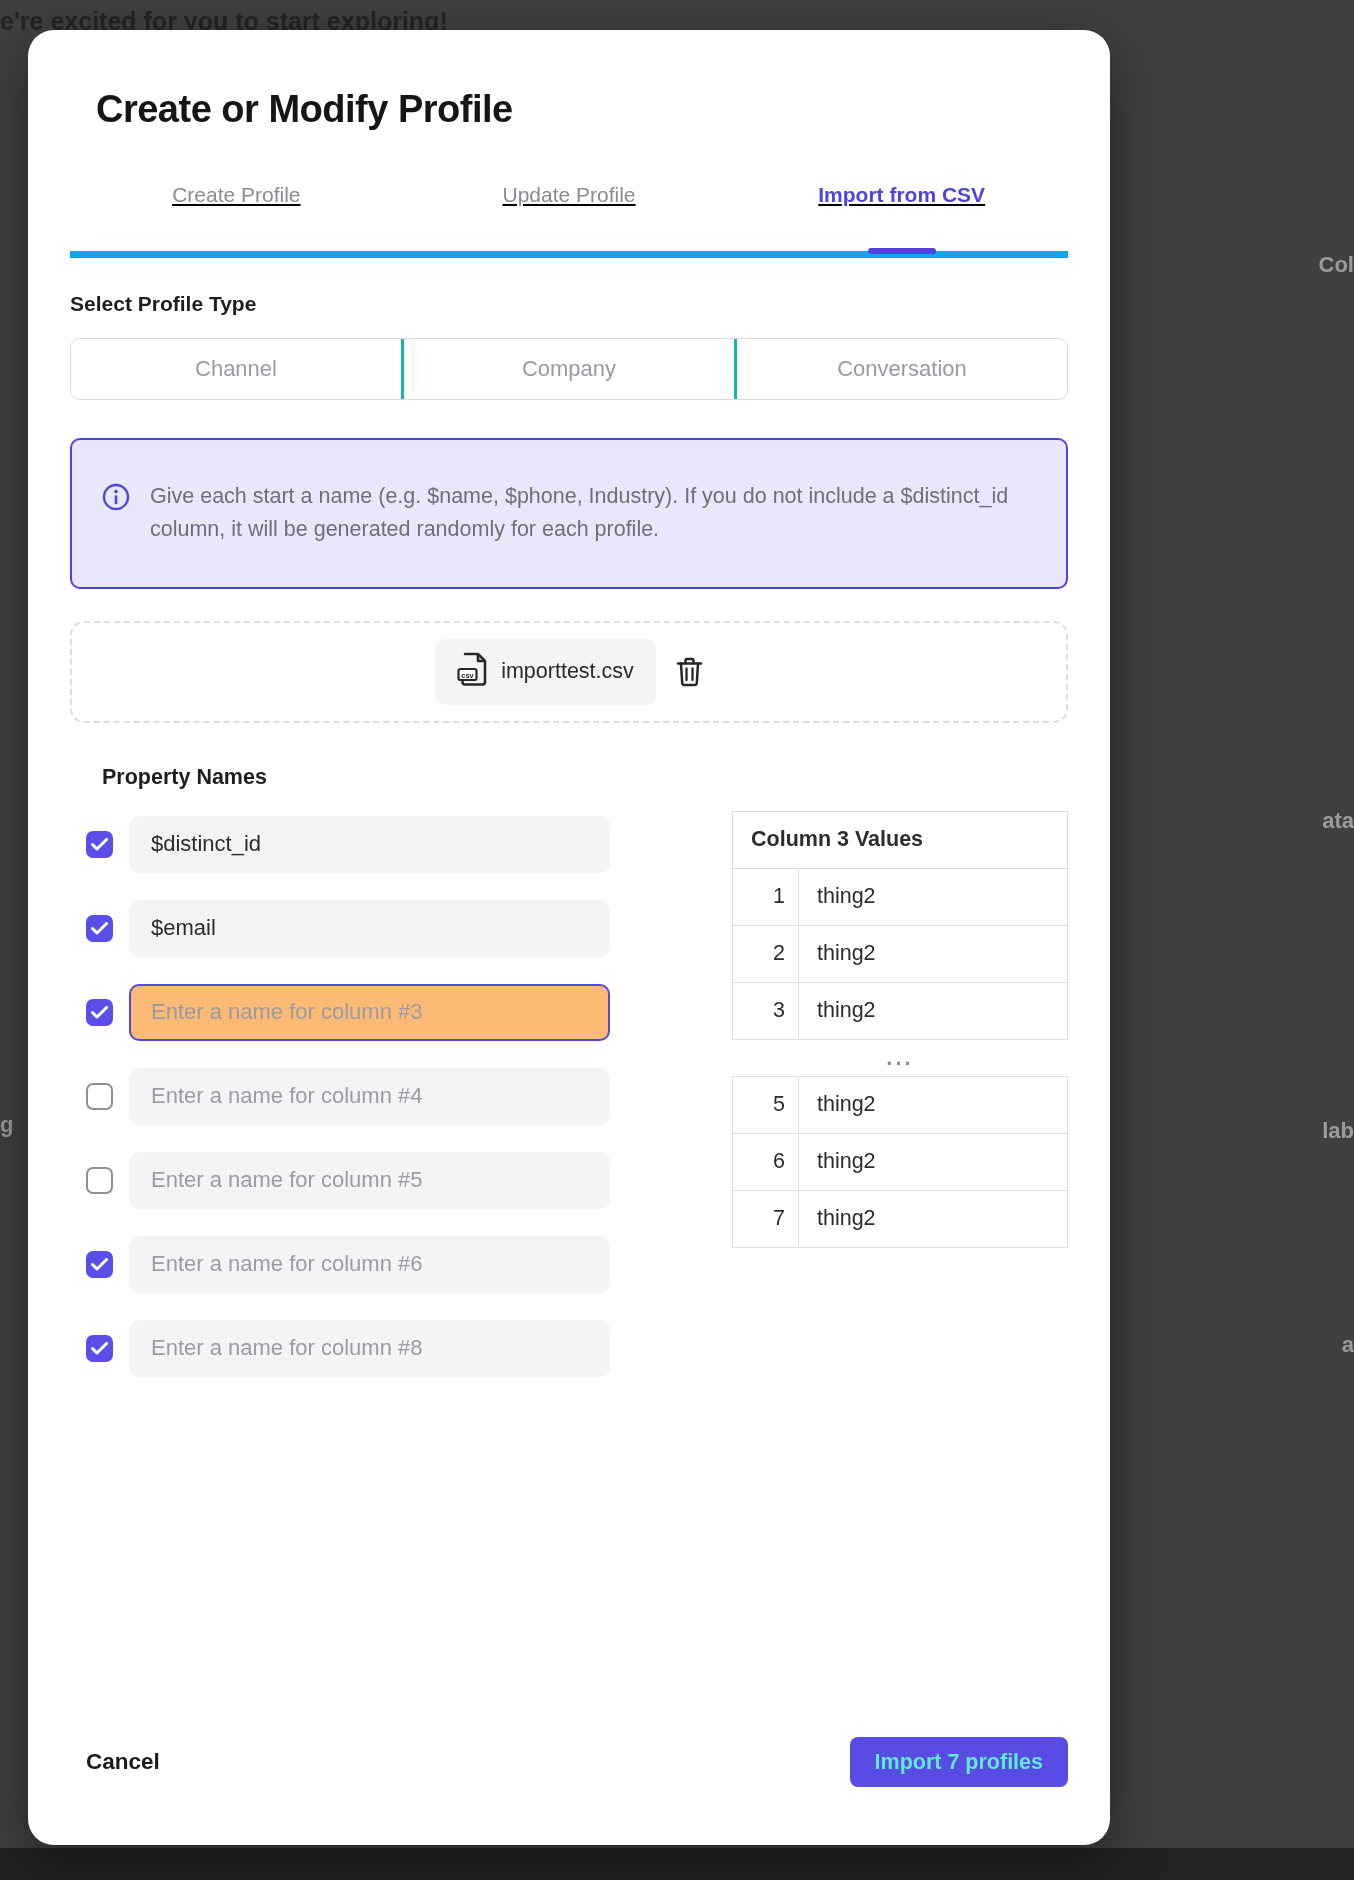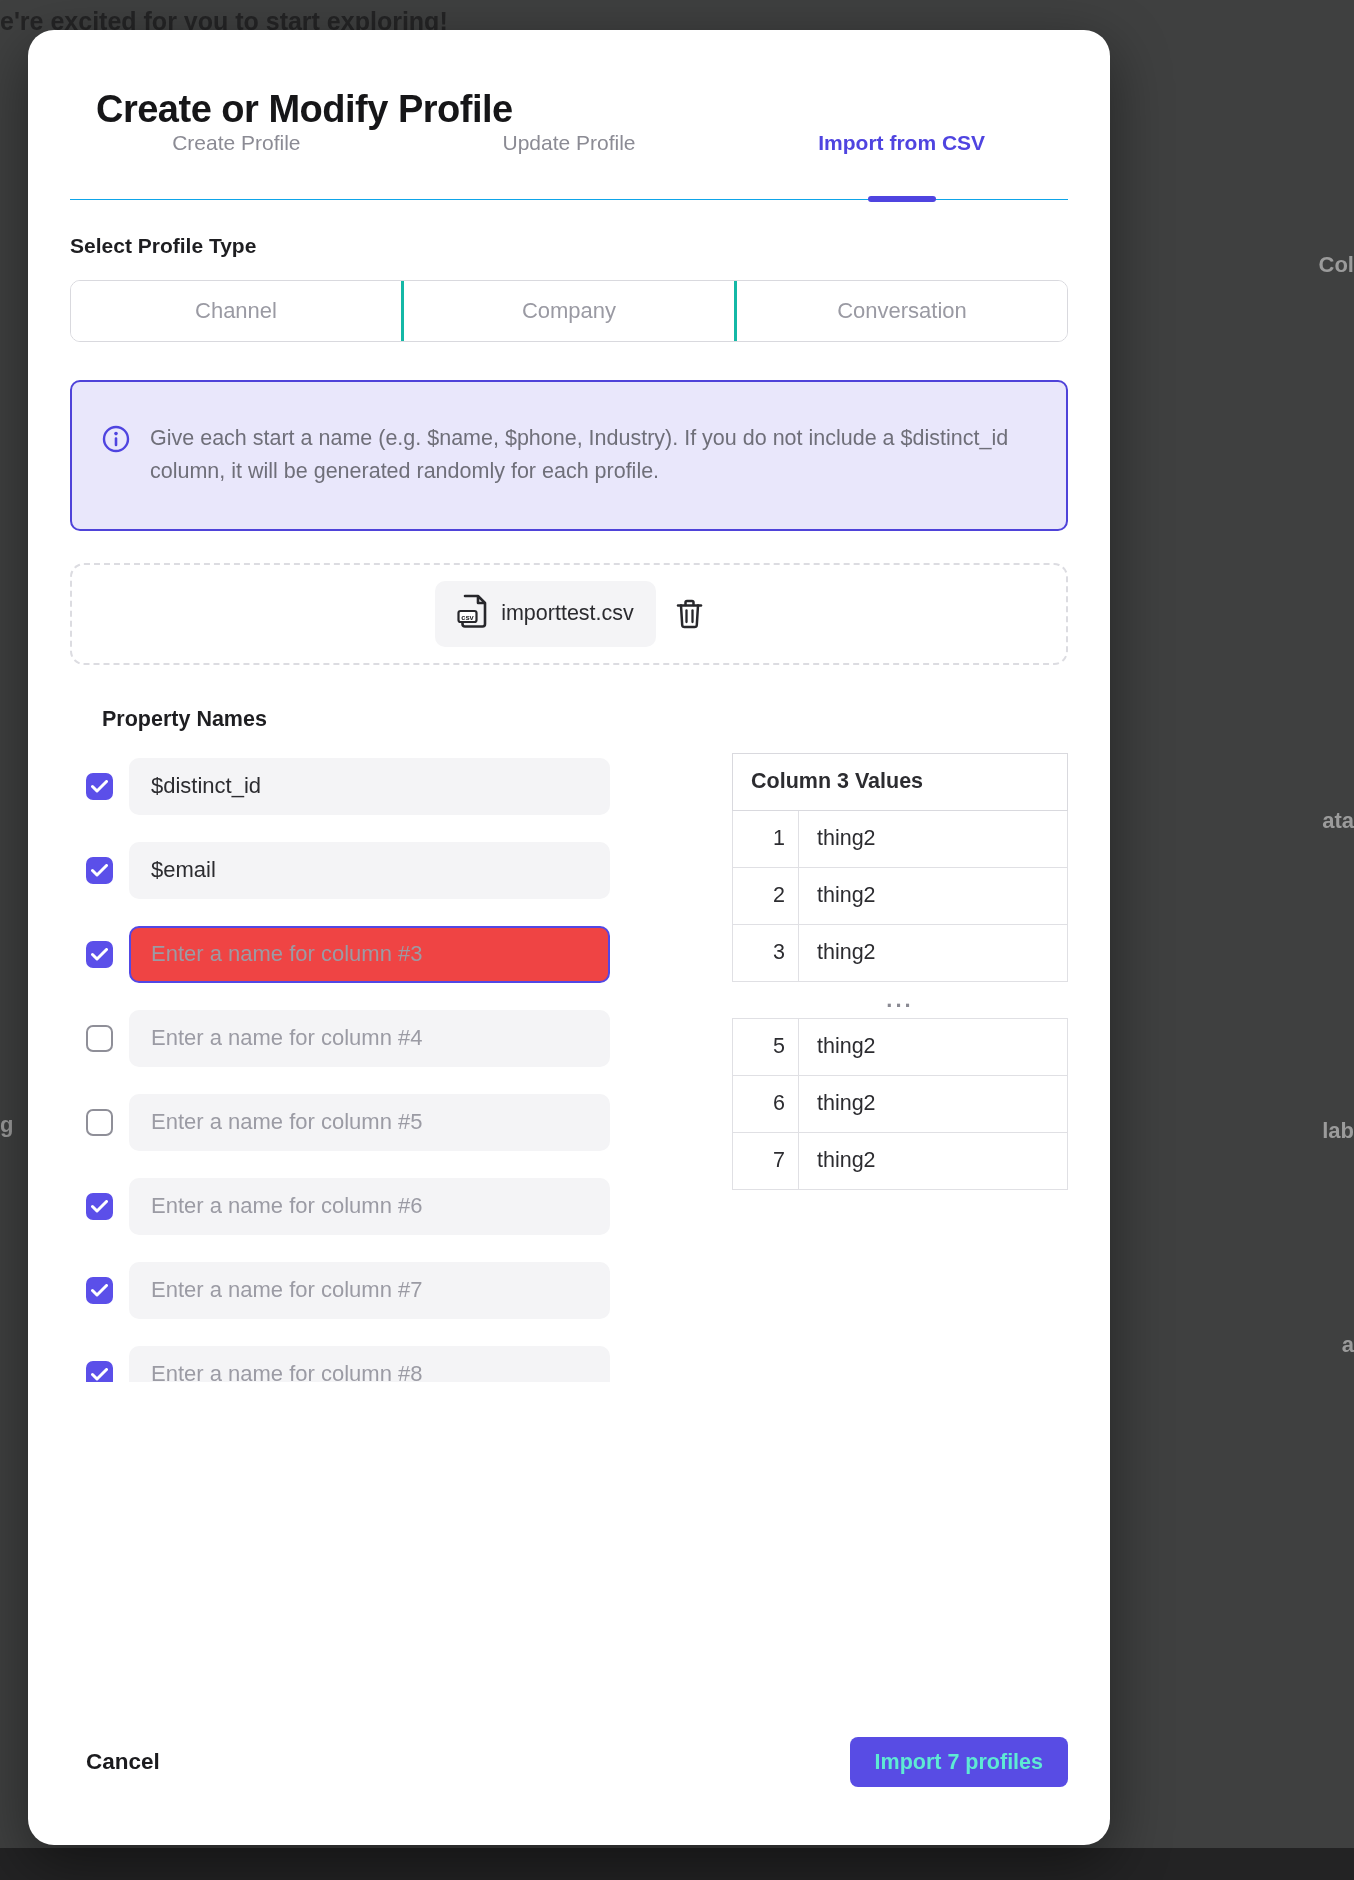--- a/index.html
+++ b/index.html
@@ -35,21 +35,21 @@
   
   .modal{
     position:absolute;left:28px;top:30px;width:1082px;height:1815px;
     background:#FFFFFF;border-radius:26px;box-shadow:0 18px 60px rgba(0,0,0,.45);
   }
   .modal-inner{padding:58px 42px 0 42px;position:relative;height:100%;}
 
   .title{font-size:38px;font-weight:700;color:#161618;margin:0 0 0 26px;letter-spacing:-.5px;}
 
   
-  .tabbar{border-bottom:1px solid #0ea5e9;}
+  .tabbar{margin-top:52px;border-bottom:7px solid #0ea5e9;text-decoration:underline;}
   .tab-labels{display:flex;}
   .tab{flex:1;text-align:center;font-size:21px;color:var(--gray-text);padding-bottom:44px;position:relative;cursor:pointer;font-weight:500;}
   .tab.active{color:var(--accent);font-weight:600;}
   .tab.active::after{
     content:"";position:absolute;bottom:-3px;left:50%;transform:translateX(-50%);
     width:68px;height:6px;border-radius:4px;background:var(--accent);
   }
 
   .section-label{font-size:21px;font-weight:600;color:#1E1E21;margin:34px 0 0 0;}
 
@@ -89,21 +89,21 @@
     display:flex;align-items:center;justify-content:center;cursor:pointer;flex:0 0 27px;
   }
   .cb .check{display:none;}
   .cb.on{background:var(--check);border-color:var(--check);}
   .cb.on .check{display:block;}
   .prop-input{
     flex:1;height:57px;border:none;border-radius:10px;background:var(--chip-bg);
     font-size:22px;color:#2C2C30;padding:0 22px;outline:none;font-family:"Liberation Sans",sans-serif;
   }
   .prop-input::placeholder{color:#9B9BA4;opacity:1;}
-  .prop-row.focused .prop-input{background:#ef4444;border:2px solid #5247E5;padding:0 20px;}
+  .prop-row.focused .prop-input{background:#fdba74;border:2px solid #5247E5;padding:0 20px;}
 
   
   .preview{margin-left:auto;width:336px;margin-top:46px;}
   .ptable{width:100%;border-collapse:collapse;}
   .ptable th{
     border:1px solid var(--line);height:57px;text-align:left;padding-left:18px;
     font-size:21.5px;font-weight:600;color:#2C2C30;
   }
   .ptable td{border:1px solid #E0E0E4;height:57px;font-size:21.5px;color:#2C2C30;}
   .ptable td.num{width:66px;text-align:right;padding-right:13px;}
@@ -233,28 +233,20 @@
 
           <div class="prop-row">
             <span class="cb on">
               <svg class="check" width="17" height="13" viewBox="0 0 17 13" fill="none">
                   <path d="M1.5 6.5 L6 11 L15.5 1.5" stroke="#fff" stroke-width="3" stroke-linecap="round" stroke-linejoin="round"></path>
                 </svg>
             </span>
             <input class="prop-input" placeholder="Enter a name for column #6" style="">
           </div>
 
-          <div class="prop-row">
-            <span class="cb on">
-              <svg class="check" width="17" height="13" viewBox="0 0 17 13" fill="none">
-                  <path d="M1.5 6.5 L6 11 L15.5 1.5" stroke="#fff" stroke-width="3" stroke-linecap="round" stroke-linejoin="round"></path>
-                </svg>
-            </span>
-            <input class="prop-input" placeholder="Enter a name for column #7" style="">
-          </div>
 
           <div class="prop-row">
             <span class="cb on">
               <svg class="check" width="17" height="13" viewBox="0 0 17 13" fill="none">
                   <path d="M1.5 6.5 L6 11 L15.5 1.5" stroke="#fff" stroke-width="3" stroke-linecap="round" stroke-linejoin="round"></path>
                 </svg>
             </span>
             <input class="prop-input" placeholder="Enter a name for column #8" style="">
           </div>
 

